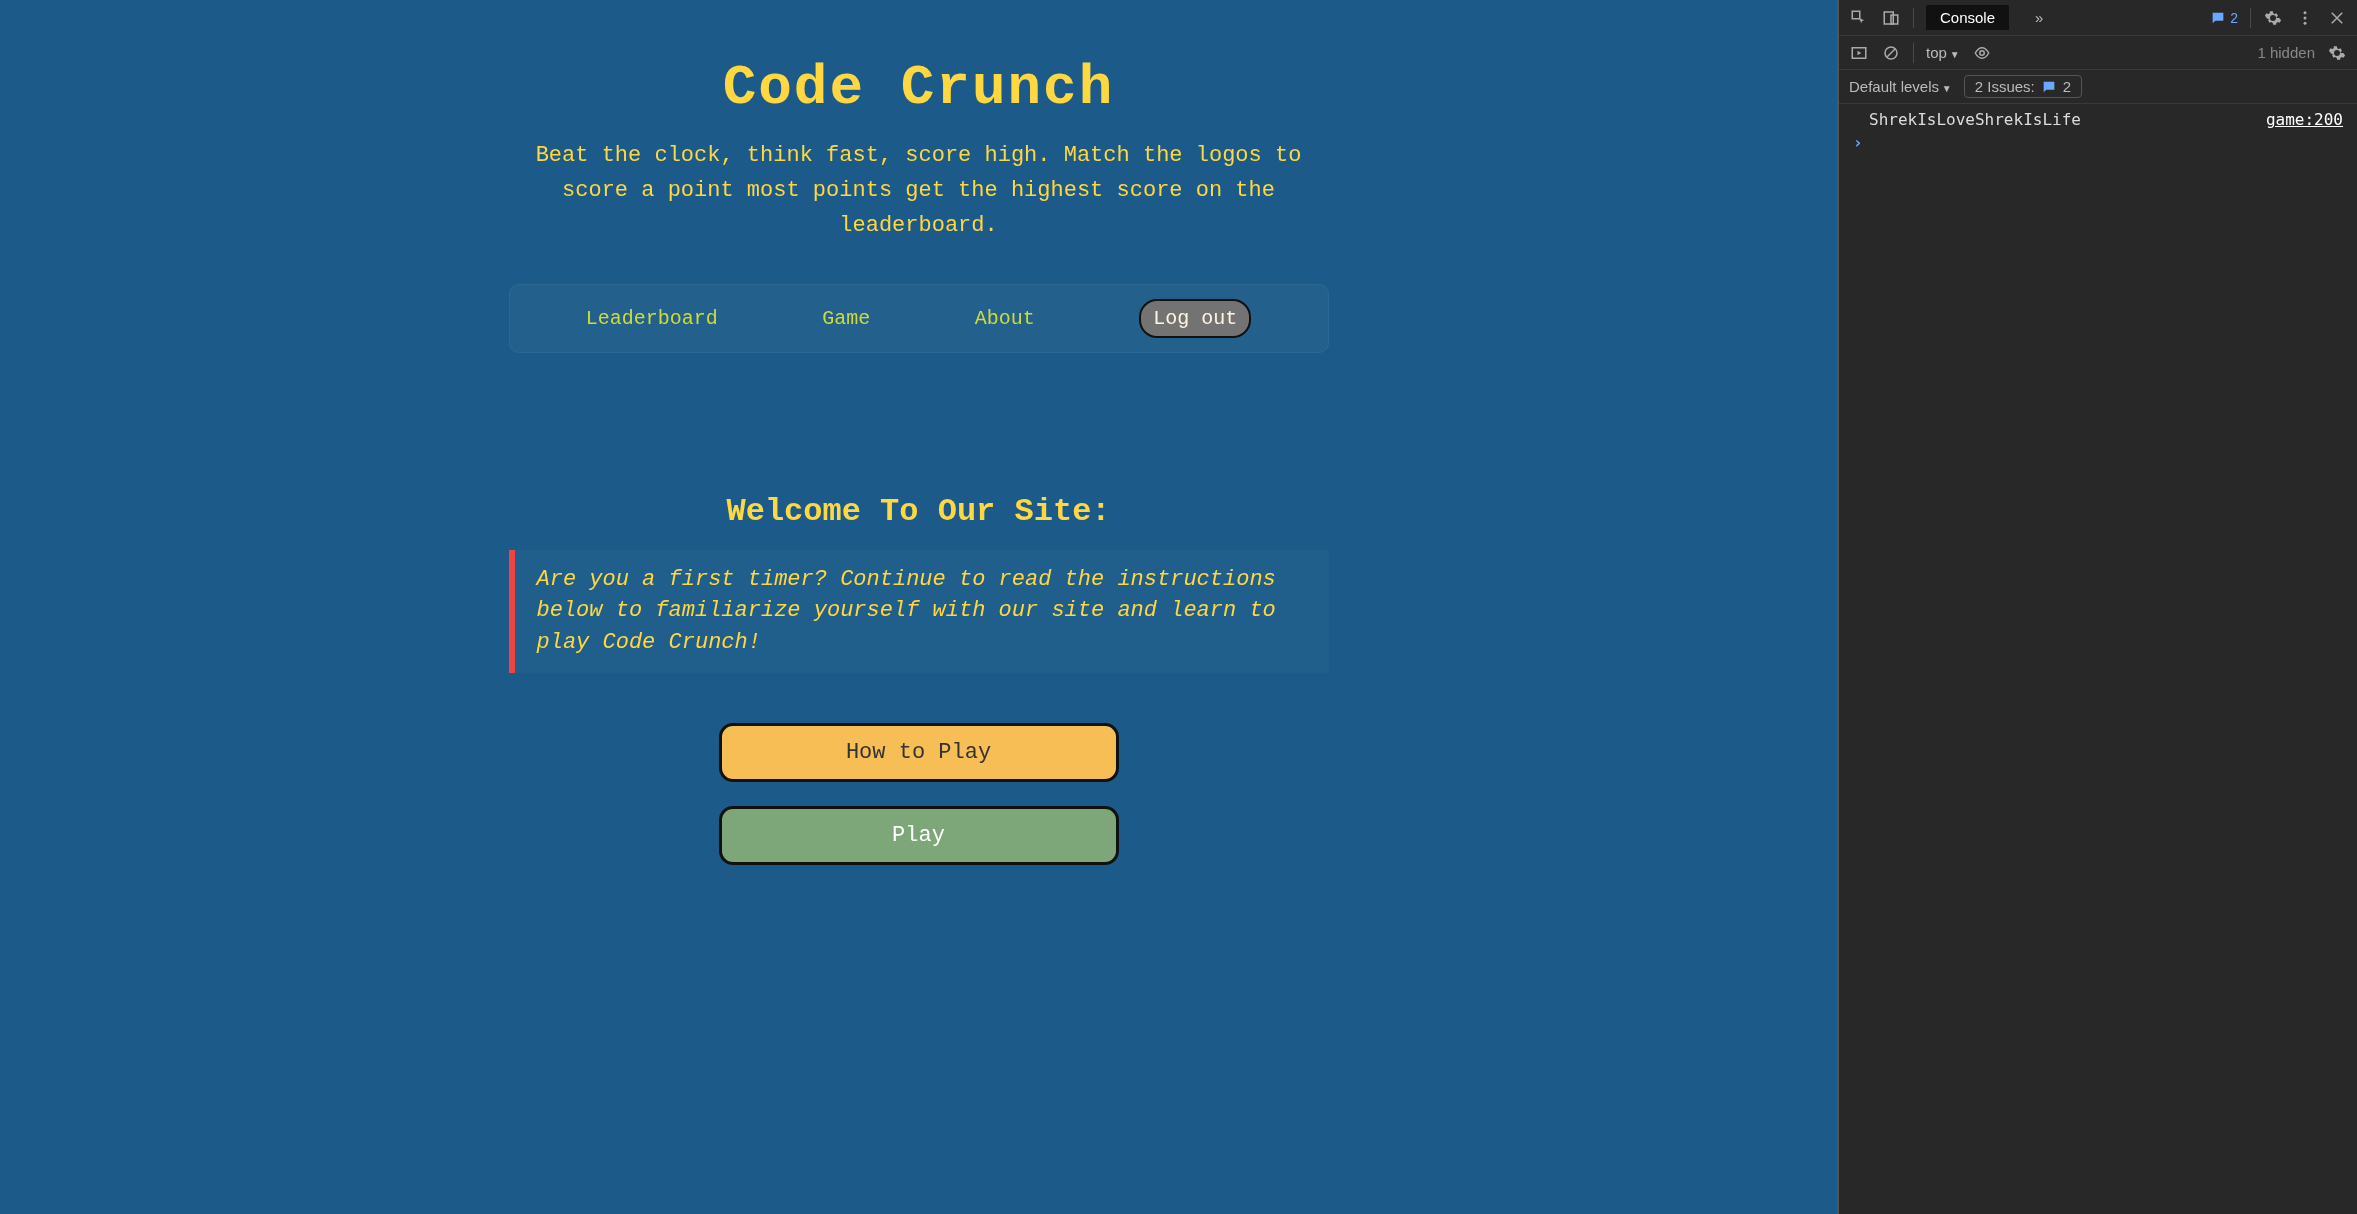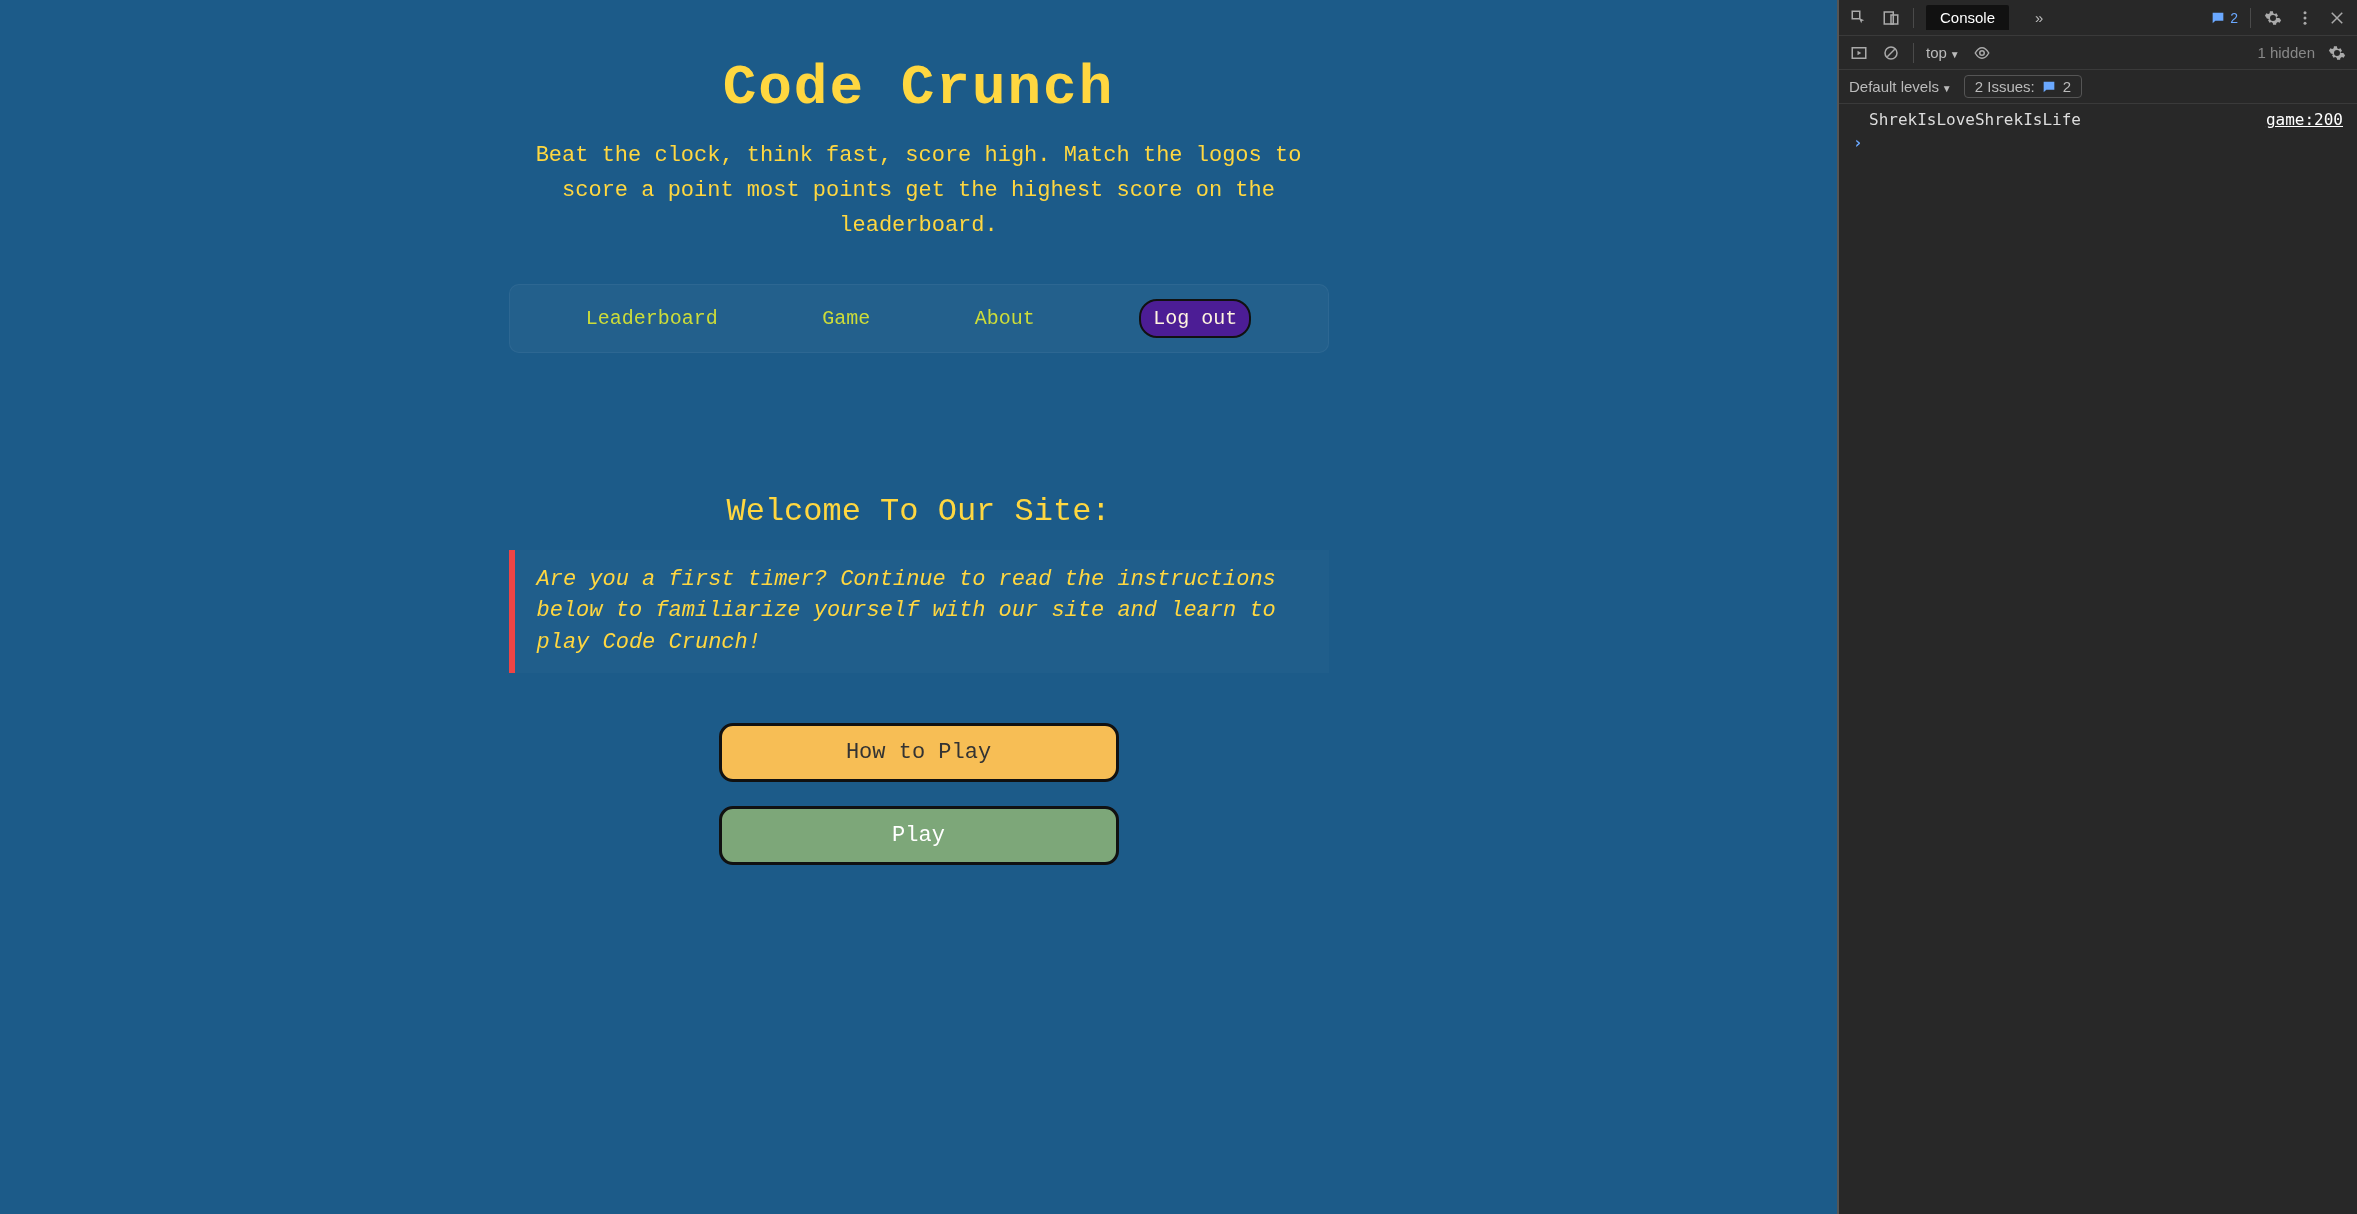--- a/index.html
+++ b/index.html
@@ -42,35 +42,35 @@
     align-items: center;
     justify-content: space-around;
     padding: 14px 24px;
   }
   .nav-link {
     color: #cddc39;
     font-size: 20px;
     cursor: pointer;
   }
   .logout-btn {
-    background: #4c1d95;
+    background: #737373;
     color: #fff4e0;
     border: 2px solid #111;
     border-radius: 18px;
     padding: 6px 12px;
     font-size: 20px;
     font-family: inherit;
     cursor: pointer;
   }
   .welcome-heading {
     font-size: 32px;
     color: #ffd740;
     margin-top: 140px;
     margin-bottom: 20px;
-    font-weight: normal;
+    font-weight: bold;
   }
   .blurb {
     border-left: 6px solid #ef4444;
     background: rgba(255,255,255,0.02);
     max-width: 820px;
     margin: 0 auto 50px auto;
     padding: 14px 22px;
     text-align: left;
     font-style: italic;
     font-size: 22px;

